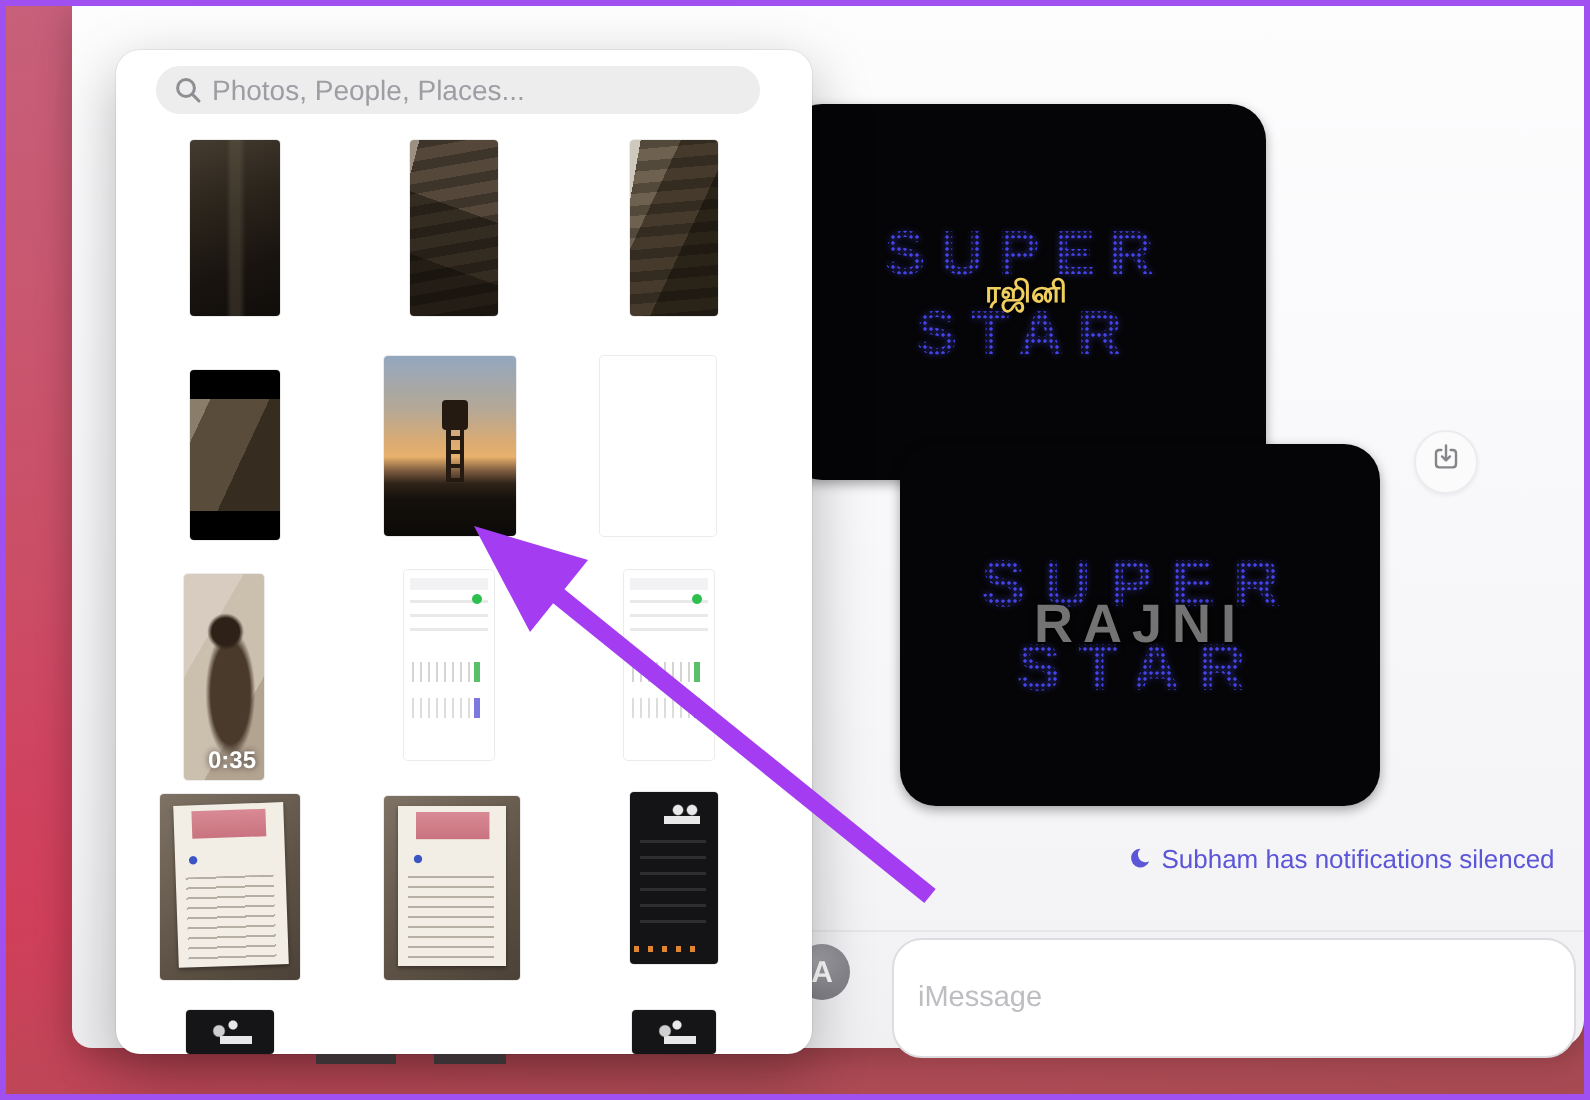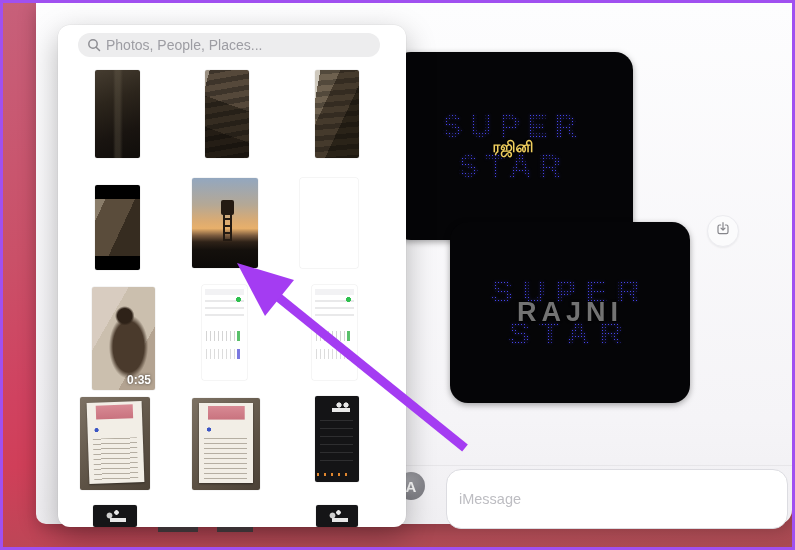--- a/index.html
+++ b/index.html
@@ -61,21 +61,21 @@
   .search-icon{position:absolute;left:8px;top:4px;width:16px;height:16px;pointer-events:none;}
 
   .grid{position:absolute;inset:0;}
   .thumb{position:absolute;border-radius:2px;box-shadow:0 0 0 .5px rgba(0,0,0,.08);overflow:hidden;cursor:pointer;}
   .pos-1{left:37px;top:45px;width:45px;height:88px;}
   .pos-2{left:147px;top:45px;width:44px;height:88px;}
   .pos-3{left:257px;top:45px;width:44px;height:88px;}
   .pos-4{left:37px;top:160px;width:45px;height:85px;}
   .pos-5{left:134px;top:153px;width:66px;height:90px;}
   .pos-6{left:242px;top:153px;width:58px;height:90px;}
-  .pos-7{left:34px;top:262px;width:63px;height:103px;text-align:right;}
+  .pos-7{left:34px;top:262px;width:40px;height:103px;text-align:right;}
   .pos-8{left:144px;top:260px;width:45px;height:95px;}
   .pos-9{left:254px;top:260px;width:45px;height:95px;}
   .pos-10{left:22px;top:372px;width:70px;height:93px;}
   .pos-11{left:134px;top:373px;width:68px;height:92px;}
   .pos-12{left:257px;top:371px;width:44px;height:86px;}
   .pos-13{left:35px;top:480px;width:44px;height:22px;}
   .pos-14{left:258px;top:480px;width:42px;height:22px;}
 
   .k-stairs-dark{background:
     linear-gradient(90deg,transparent 40%,rgba(120,110,90,.28) 46% 55%,transparent 62%),
@@ -167,20 +167,28 @@
 
     <div class="dl-btn">
       <span>
         <svg width="16" height="16" viewBox="0 0 24 24" fill="none" stroke="#85858a" stroke-width="1.8" stroke-linecap="round" stroke-linejoin="round">
           <path d="M8.5 6 H7 C5.3 6 4.5 6.8 4.5 8.5 v8 c0 1.7.8 2.5 2.5 2.5 h10 c1.7 0 2.5-.8 2.5-2.5 v-8 C19.5 6.8 18.7 6 17 6 h-1.5"></path>
           <path d="M12 2.5 V13.5 M9 10.8 L12 13.8 L15 10.8"></path>
         </svg>
       </span>
     </div>
 
+    <div class="status-line">
+      <span style="display:flex;">
+        <svg width="13" height="13" viewBox="0 0 24 24" fill="#5b55d8">
+          <path d="M13.4 2.6 a8.6 8.6 0 1 0 8 11.4 a7 7 0 0 1 -8 -11.4 z"></path>
+        </svg>
+      </span>
+      <span>Subham has notifications silenced</span>
+    </div>
 
     <div class="divider"></div>
 
     <div class="app-btn">
       <span>A</span>
     </div>
 
     <input class="composer-input" type="text" placeholder="iMessage" style="">
   </div>
 

